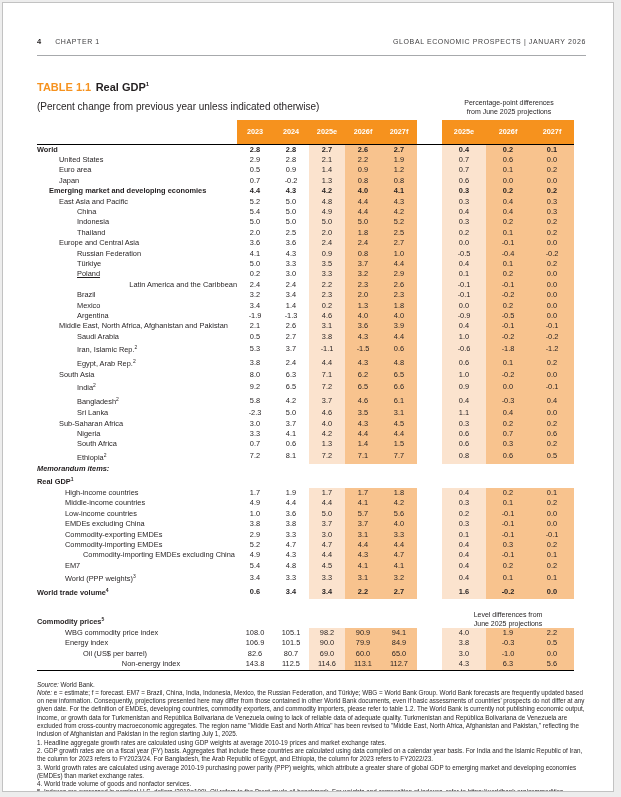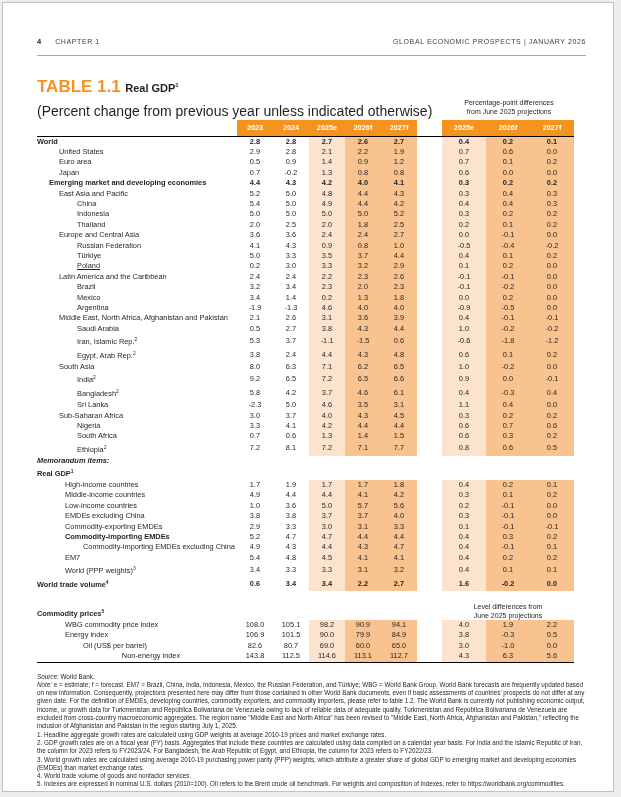--- a/index.html
+++ b/index.html
@@ -8,34 +8,34 @@
     position:relative; width:612px; height:790px; margin:2px 0 0 2px;
     background:#ffffff; border:1px solid #c2c2c2; overflow:hidden;
     padding:34px 27px 0 34px;
   }
   
   .page-head { display:flex; justify-content:space-between; align-items:baseline;
     font-size:7px; color:#414042; letter-spacing:0.6px; padding-bottom:9px; border-bottom:1px solid #a7a9ac; }
   .page-head .pagenum { font-weight:bold; color:#231f20; margin-right:14px; letter-spacing:0; font-size:7.5px; }
   
   .title-row { position:relative; margin-top:21px; height:40px; }
-  .table-label { color:#f6921e; font-weight:bold; font-size:17px; }
+  .table-label { color:#f6921e; font-weight:bold; font-size:11px; }
   .table-title { color:#231f20; font-weight:bold; font-size:11px; }
   .table-title sup, .subtitle sup { font-size:6px; }
-  .subtitle { font-size:14px; color:#231f20; margin-top:6px; }
+  .subtitle { font-size:10px; color:#231f20; margin-top:6px; }
   .pct-note { position:absolute; right:2px; bottom:1px; width:150px; text-align:center;
     font-size:7px; line-height:9px; color:#231f20; }
   
   table.gdp { border-collapse:collapse; table-layout:fixed; width:537px; margin-top:3px; }
   col.c-label { width:200px; }
   col.c-num { width:36px; }
   col.c-gap { width:25px; }
   col.c-diff { width:44px; }
   thead th { background:#f6921e; color:#ffffff; font-weight:bold; font-size:7.3px;
-    text-align:center; height:16px; border-bottom:1px solid #000; padding:0; }
+    text-align:center; height:24px; border-bottom:1px solid #000; padding:0; }
   thead th.nofill { background:transparent; }
   td { font-size:7.4px; color:#231f20; height:10.4px; padding:0; white-space:nowrap;
     vertical-align:middle; line-height:10.4px; }
   td.lab { text-align:left; overflow:visible; }
   td.num { text-align:center; }
   td.shade-l { background:#fbe3ce; }
   td.shade-m { background:#f8c38e; }
   tr.bold td { font-weight:bold; }
   td.lab sup { font-size:5px; }
   tr.section td { font-weight:bold; }
@@ -253,21 +253,21 @@
           <td class="num">3.0</td>
           <td class="num shade-l">3.3</td>
           <td class="num shade-m">3.2</td>
           <td class="num shade-m">2.9</td>
           <td></td>
           <td class="num shade-l">0.1</td>
           <td class="num shade-m">0.2</td>
           <td class="num shade-m">0.0</td>
         </tr>
         <tr class="">
-          <td class="lab" style="padding-left: 22px;"><span>Latin America and the Caribbean</span></td>
+          <td class="lab" style="padding-left: 22px; text-align: right;"><span>Latin America and the Caribbean</span></td>
           <td class="num">2.4</td>
           <td class="num">2.4</td>
           <td class="num shade-l">2.2</td>
           <td class="num shade-m">2.3</td>
           <td class="num shade-m">2.6</td>
           <td></td>
           <td class="num shade-l">-0.1</td>
           <td class="num shade-m">-0.1</td>
           <td class="num shade-m">0.0</td>
         </tr>
@@ -511,21 +511,21 @@
           <td class="num">3.3</td>
           <td class="num shade-l">3.0</td>
           <td class="num shade-m">3.1</td>
           <td class="num shade-m">3.3</td>
           <td></td>
           <td class="num shade-l">0.1</td>
           <td class="num shade-m">-0.1</td>
           <td class="num shade-m">-0.1</td>
         </tr>
         <tr class="">
-          <td class="lab" style="padding-left: 28px; font-weight: bold;"><span>Commodity-importing EMDEs</span></td>
+          <td class="lab" style="padding-left: 28px;"><span>Commodity-importing EMDEs</span></td>
           <td class="num">5.2</td>
           <td class="num">4.7</td>
           <td class="num shade-l">4.7</td>
           <td class="num shade-m">4.4</td>
           <td class="num shade-m">4.4</td>
           <td></td>
           <td class="num shade-l">0.4</td>
           <td class="num shade-m">0.3</td>
           <td class="num shade-m">0.2</td>
         </tr>

